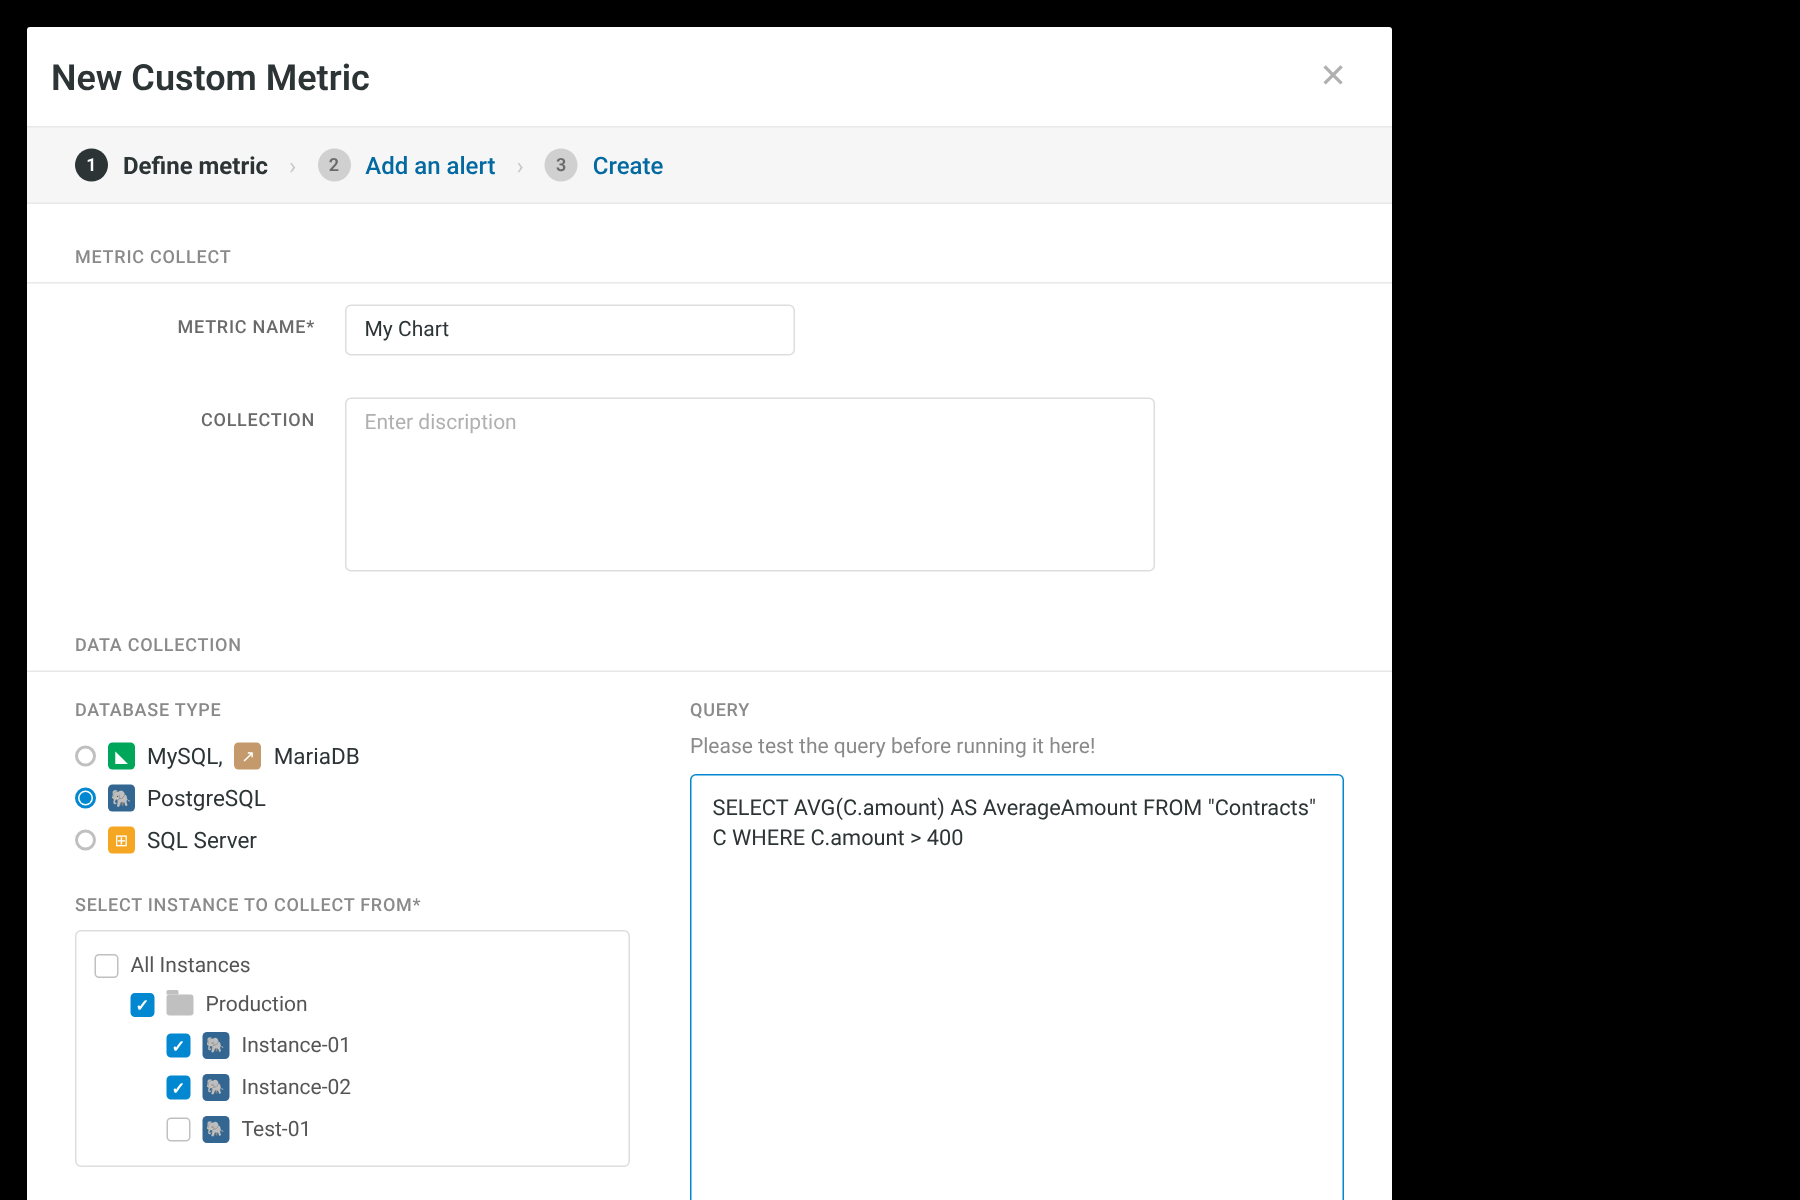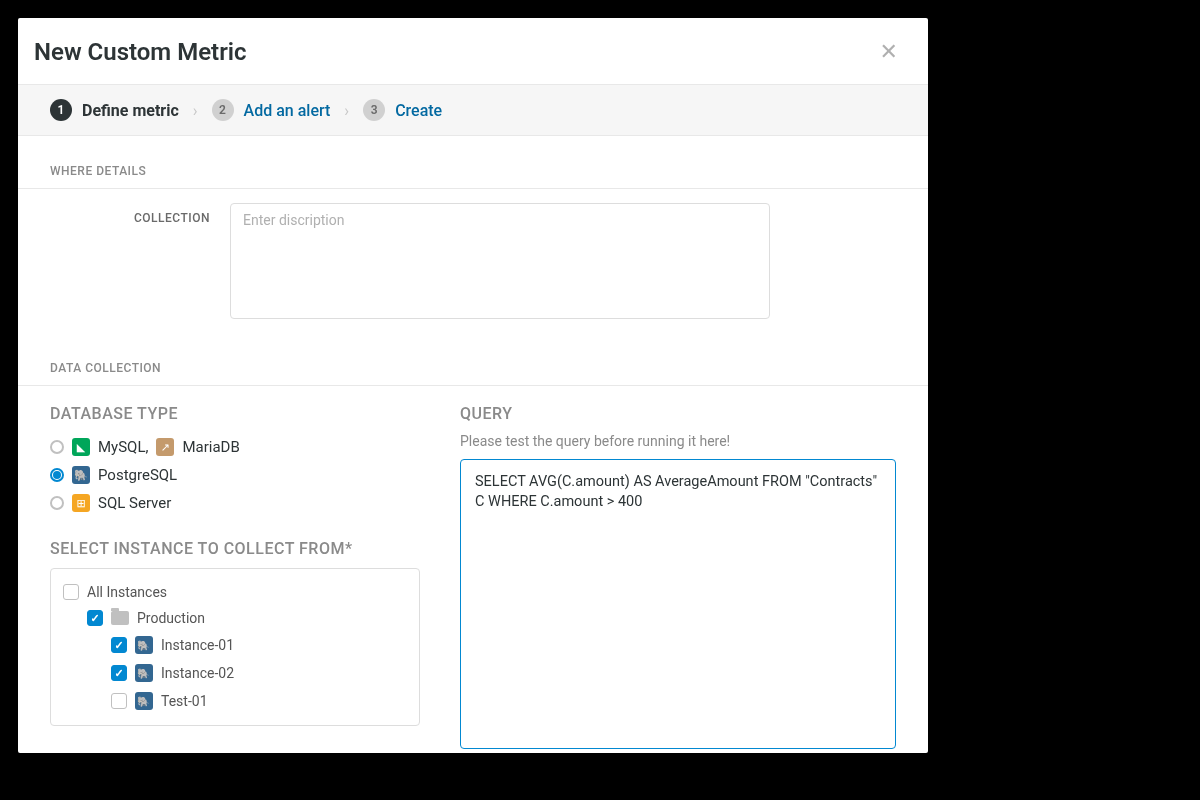--- a/index.html
+++ b/index.html
@@ -132,21 +132,21 @@
       color: #b0b0b0;
     }
     .two-col {
       display: flex;
       padding: 18px 32px 0 32px;
       gap: 40px;
     }
     .col-left { width: 370px; }
     .col-right { flex: 1; }
     .sub-label {
-      font-size: 16px;
+      font-size: 12px;
       letter-spacing: 0.5px;
       color: #8a8a8a;
       font-weight: 500;
       margin-bottom: 10px;
     }
     .radio-row {
       display: flex;
       align-items: center;
       gap: 8px;
       padding: 5px 0;
@@ -293,22 +293,26 @@
     </div>
     <span class="step-sep">›</span>
     <div class="step">
       <span class="step-num">3</span>
       <span class="step-label">Create</span>
     </div>
   </div>
 
   <div class="modal-body">
 
-    <div class="section-title">WHERE DETAILS</div>
-
+    <div class="section-title">METRIC COLLECT</div>
+
+    <div class="form-row">
+      <div class="form-label-col">METRIC NAME*</div>
+      <input class="text-input" type="text" value="My Chart" style="">
+    </div>
 
     <div class="form-row">
       <div class="form-label-col">COLLECTION</div>
       <textarea class="textarea-input" placeholder="Enter discription" style=""></textarea>
     </div>
 
     <div class="section-title">DATA COLLECTION</div>
 
     <div class="two-col">
 

